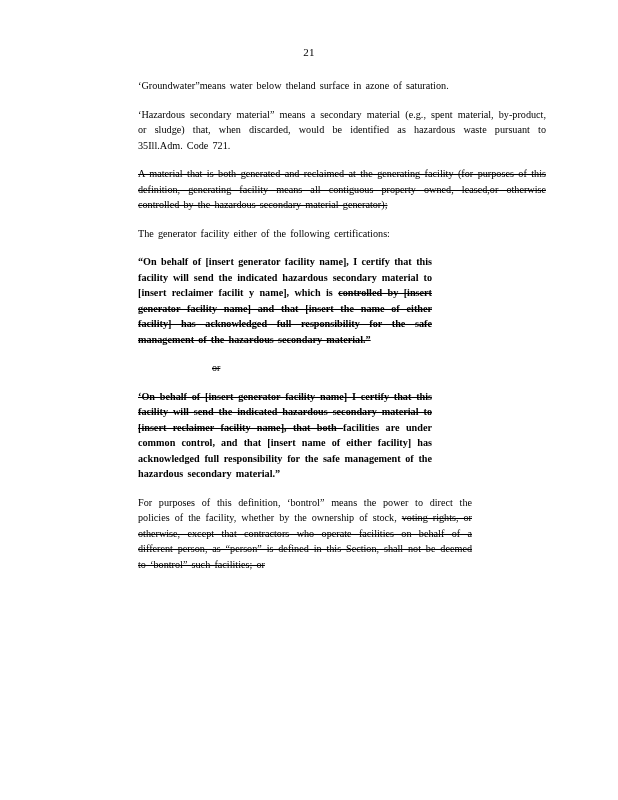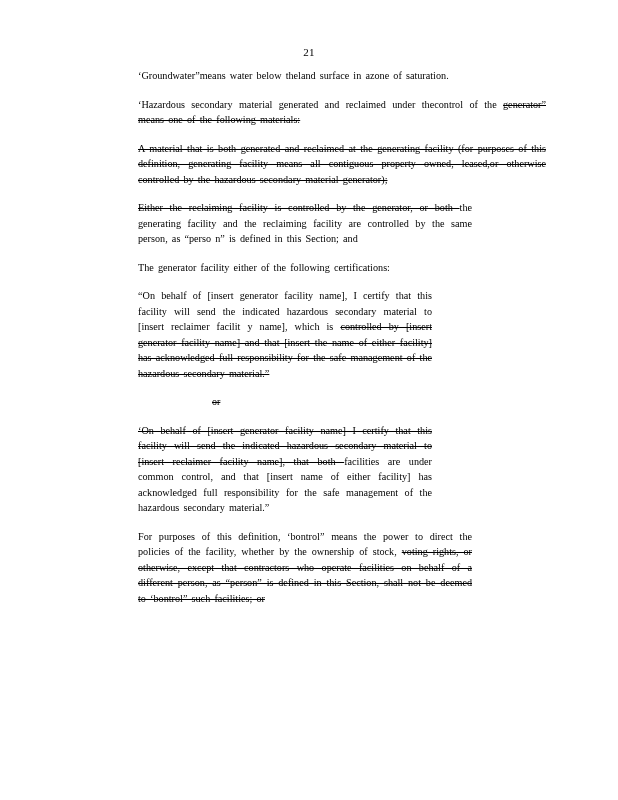--- a/index.html
+++ b/index.html
@@ -24,38 +24,38 @@
     position: absolute;
     top: 46px;
     left: 0;
     width: 618px;
     text-align: center;
     font-size: 11px;
     letter-spacing: 0.2px;
   }
   .body-col {
     position: absolute;
-    top: 68px;
+    top: 78px;
     left: 138px;
     width: 408px;
   }
   p.para {
     margin: 0 0 13px 0;
     font-size: 10.2px;
     line-height: 15.5px;
     text-align: justify;
     word-spacing: 1.6px;
   }
   p.para:last-child {
     margin-bottom: 0;
   }
   .ind0 { margin-left: 0; }
   .ind1 { margin-left: 0; width: 408px; }
   .ind2 { margin-left: 74px; width: 334px; }
-  .ind3 { margin-left: 114px; width: 294px; }
+  .ind3 { margin-left: 114px; width: 294px; font-weight: bold; }
   .strike {
     text-decoration: line-through;
     text-decoration-thickness: 1px;
   }
   .nostrike {
     text-decoration: none;
   }
   .or-line {
     margin: 0 0 13px 0;
     margin-left: 74px;
@@ -63,22 +63,21 @@
     line-height: 15.5px;
   }
 </style>
 </head>
 <body>
 
 <div class="page">
   <div class="page-number">21</div>
   <div class="body-col">
       <p class="para ind0"><span class="nostrike">‘Groundwater”means</span><span class="nostrike">     water below theland surface  in azone of saturation.</span></p>
-      <p class="para ind0"><span class="nostrike">‘Hazardous  secondary  material generated  and reclaimed  under thecontrol  of the </span><span class="strike">generator”   means   one  of the following   materials:</span></p>
+      <p class="para ind0"><span class="nostrike">‘Hazardous  secondary  material”  means  a secondary  material  (e.g.,  spent material, by-product,  or sludge)  that,  when  discarded,  would  be identified  as hazardous  waste pursuant  to 35Ill.Adm.   Code  721.</span></p>
       <p class="para ind1"><span class="strike">A material  that is both generated  and reclaimed  at the generating  facility (for purposes  of this definition,  generating  facility  means  all contiguous  property  owned,  leased,or  otherwise  controlled  by the hazardous  secondary  material  generator);</span></p>
-      <p class="para ind2"><span class="strike">Either the reclaiming  facility  is controlled  by the generator,  or both </span><span class="nostrike">the generating  facility  and the reclaiming  facility  are controlled  by the same  person,  as “perso n” is defined  in this Section;  and</span></p>
       <p class="para ind2"><span class="nostrike">The  generator   facility   either  of the following   certifications:</span></p>
       <p class="para ind3"><span class="nostrike">“On behalf  of [insert generator  facility  name],  I certify  that this facility  will send the indicated  hazardous  secondary  material  to [insert reclaimer  facilit y name],  which  is </span><span class="strike">controlled   by [insert  generator  facility  name]  and that [insert  the  name  of either facility]  has acknowledged   full responsibility   for the safe management   of the hazardous  secondary   material.”</span></p>
       <p class="or-line"><span class="strike">or</span></p>
       <p class="para ind3"><span class="strike">‘On behalf  of [insert  generator  facility  name]  I certify  that this facility  will send the indicated  hazardous  secondary  material  to [insert reclaimer  facility  name],  that both </span><span class="nostrike">facilities  are under common   control,  and that [insert  name of either  facility]  has acknowledged   full responsibility   for the safe  management   of the hazardous   secondary   material.”</span></p>
       <p class="para ind2"><span class="nostrike">For purposes  of this definition,  ‘bontrol”  means  the power  to direct the policies  of the facility,  whether  by the ownership  of stock, </span><span class="strike">voting  rights,  or otherwise,   except  that contractors   who operate  facilities   on behalf  of a different  person,  as “person”  is defined  in this Section,  shall  not be deemed   to ‘bontrol”  such facilities;  or</span></p>
     </div>
 </div>
 
 </body></html>

